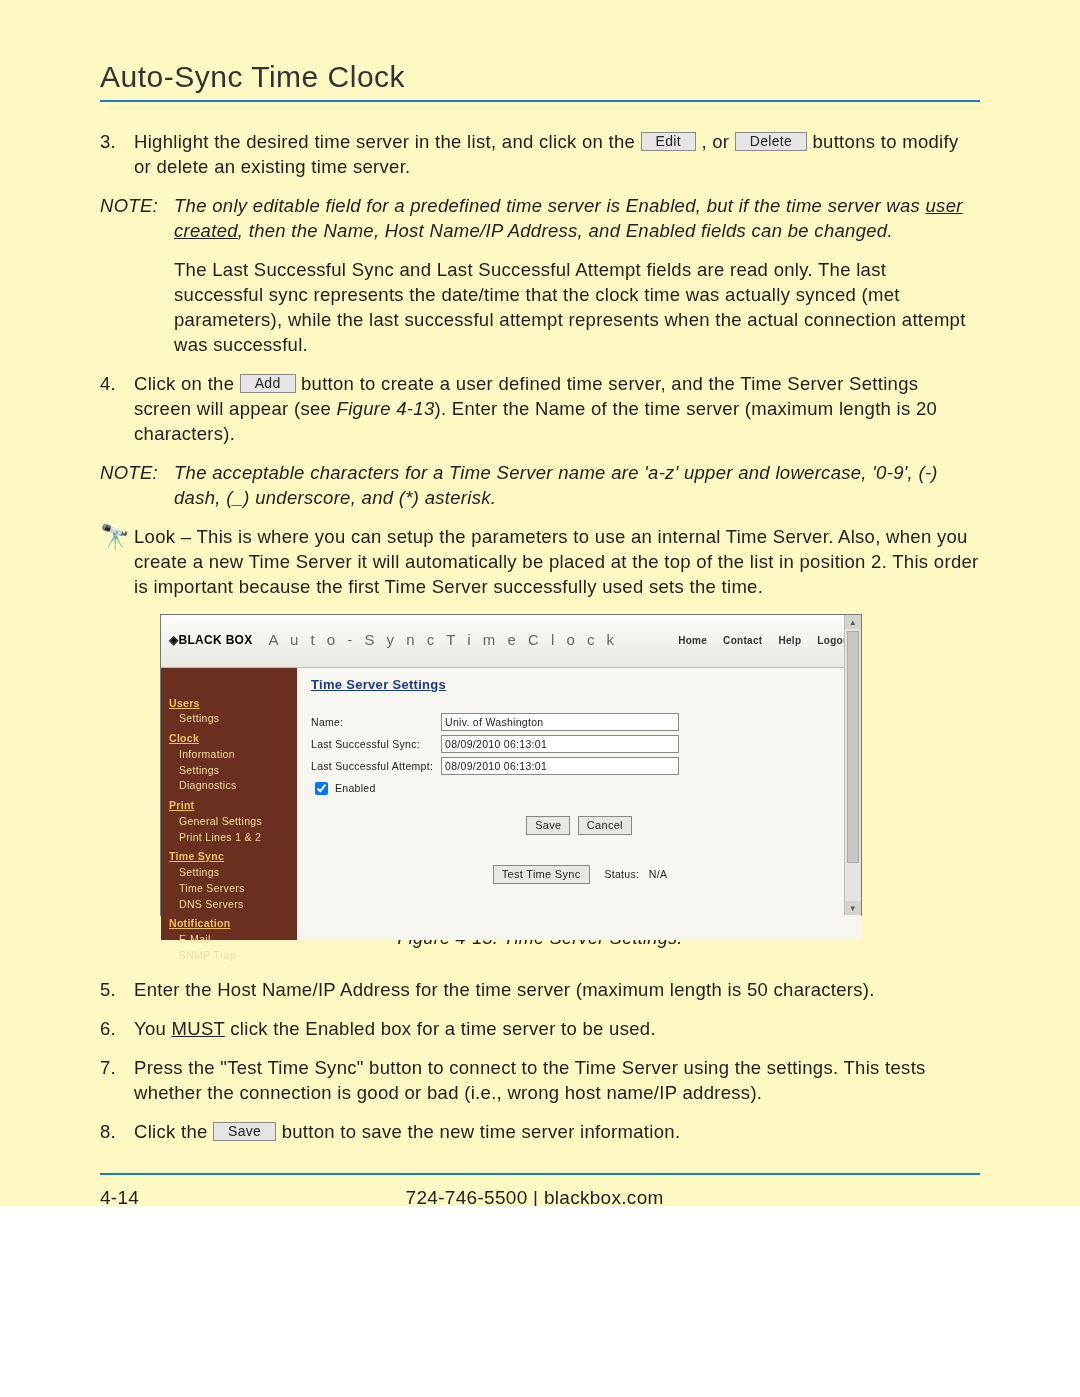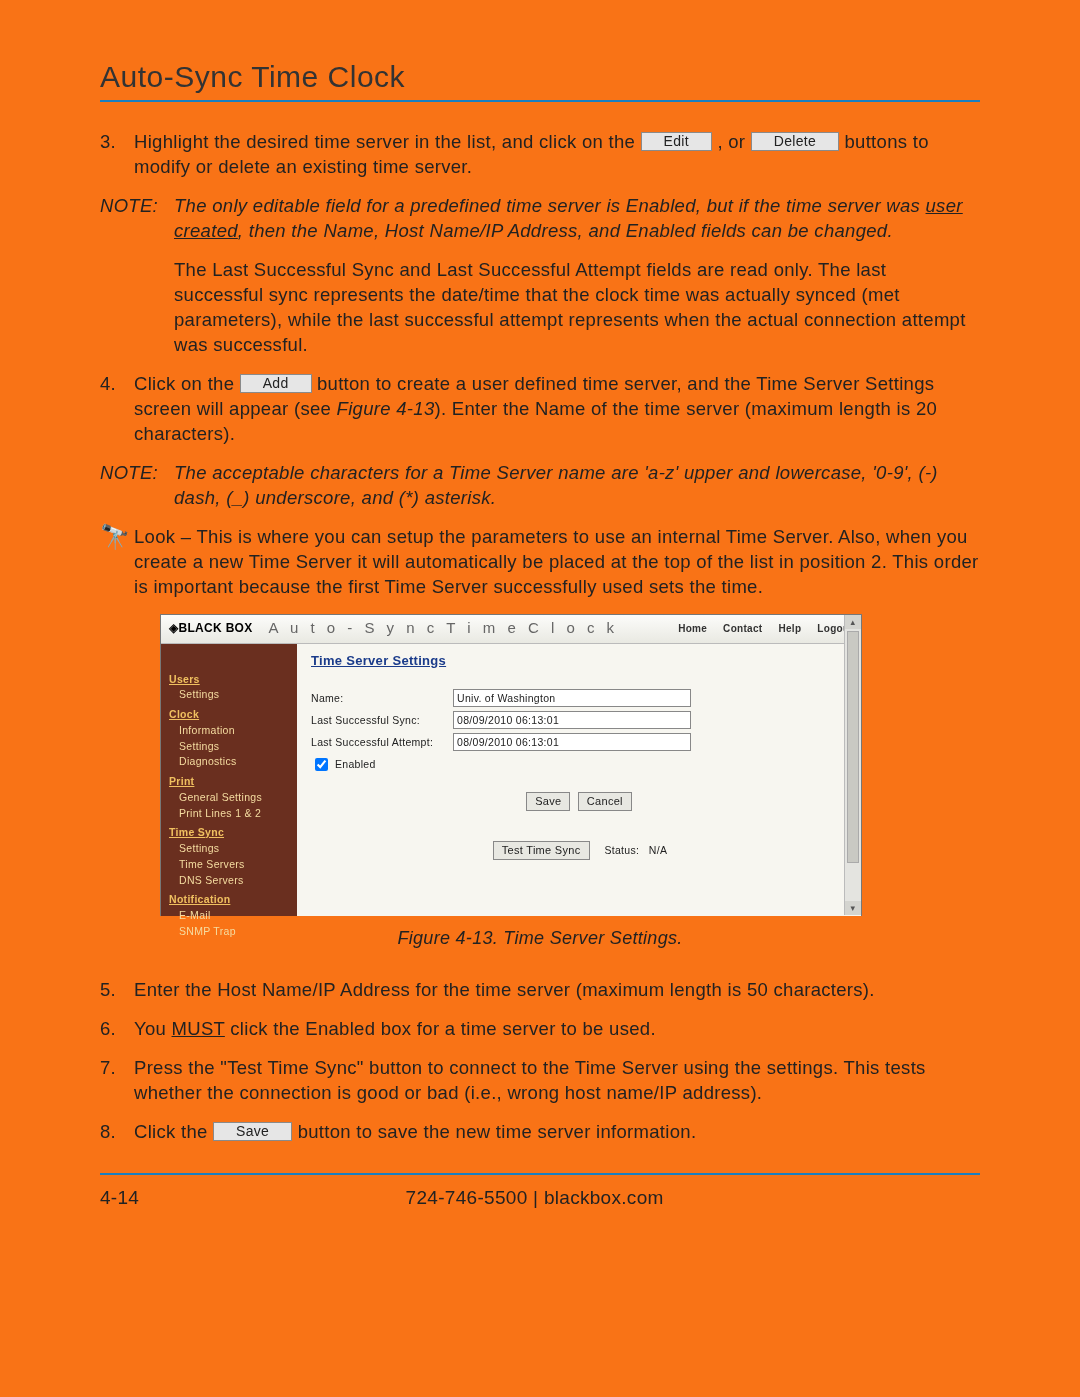--- a/index.html
+++ b/index.html
@@ -4,23 +4,23 @@
 <style>
   body {
     margin: 0;
     padding: 0;
     background: #fff;
     font-family: Verdana, Arial, sans-serif;
     color: #222;
   }
   .page {
     width: 1080px;
-    height: 1397px;
+    height: 1206px;
     position: relative;
-    background: #f97316;
+    background: #fef9c3;
     box-sizing: border-box;
     padding: 60px 100px 50px 100px;
   }
   .title {
     font-size: 30px;
     letter-spacing: 0.5px;
     color: #333;
     margin-bottom: 6px;
   }
   hr.rule {
@@ -65,21 +65,21 @@
   .note-body .plain {
     font-style: normal;
   }
   .inline-btn {
     display: inline-block;
     font-family: Arial, sans-serif;
     font-style: normal;
     font-size: 14px;
     background: #e6e6e6;
     border: 1px solid #8a8a8a;
-    padding: 1px 22px;
+    padding: 1px 14px;
     vertical-align: 2px;
     line-height: 1.1;
   }
   .underline { text-decoration: underline; }
   .look-row {
     display: flex;
     align-items: flex-start;
     margin-bottom: 14px;
   }
   .look-icon {
@@ -100,21 +100,21 @@
     font-family: Arial, sans-serif;
     font-size: 11px;
     color: #222;
   }
   .fig-top {
     height: 28px;
     background: linear-gradient(#fcfcfa, #e9e9e2);
     border-bottom: 1px solid #bbb;
     display: flex;
     align-items: center;
-    padding: 0 8px;
+    padding: 12px 8px;
     gap: 10px;
   }
   .fig-logo {
     font-weight: bold;
     font-size: 12px;
     color: #000;
   }
   .fig-apptitle {
     font-size: 15px;
     letter-spacing: 4px;
@@ -161,21 +161,21 @@
     position: relative;
   }
   .fig-h {
     font-weight: bold;
     text-decoration: underline;
     color: #1a3b8a;
     font-size: 13px;
     margin-bottom: 20px;
     display: inline-block;
   }
-  .fig-row { display: flex; align-items: center; margin-bottom: 4px; gap: 12px; }
+  .fig-row { display: flex; align-items: center; margin-bottom: 4px; }
   .fig-lbl { width: 130px; font-size: 10.5px; }
   .fig-inp {
     width: 230px;
     height: 16px;
     border: 1px solid #888;
     background: #fff;
     font-size: 10.5px;
     padding: 0 3px;
     line-height: 16px;
   }

